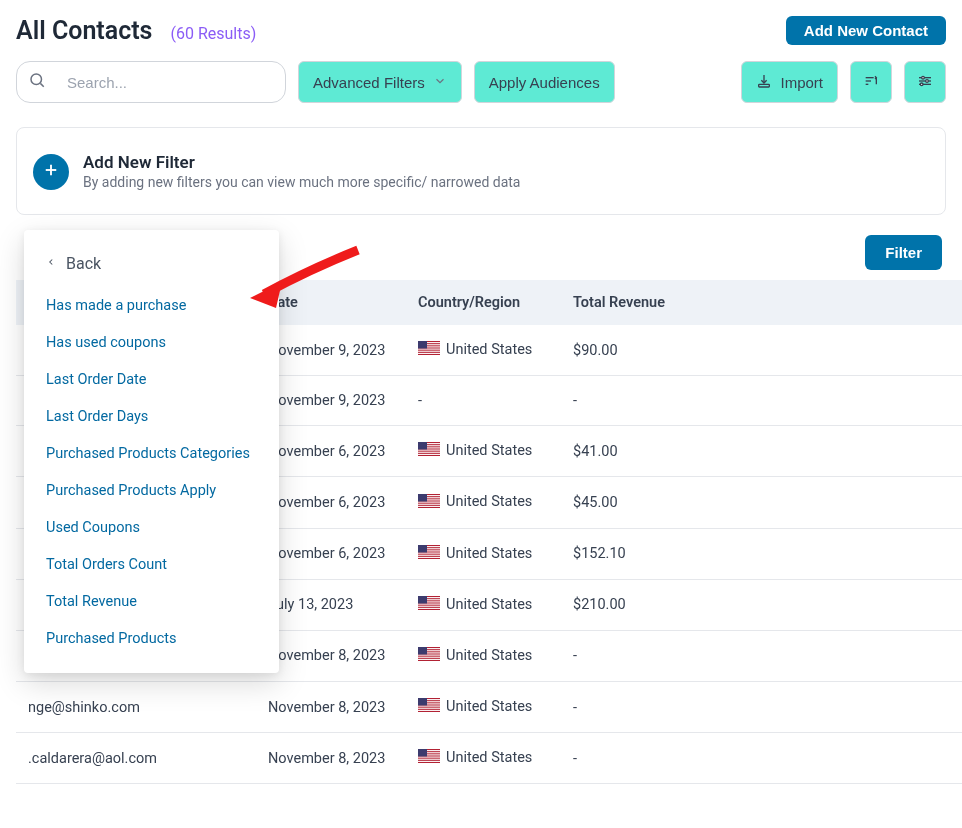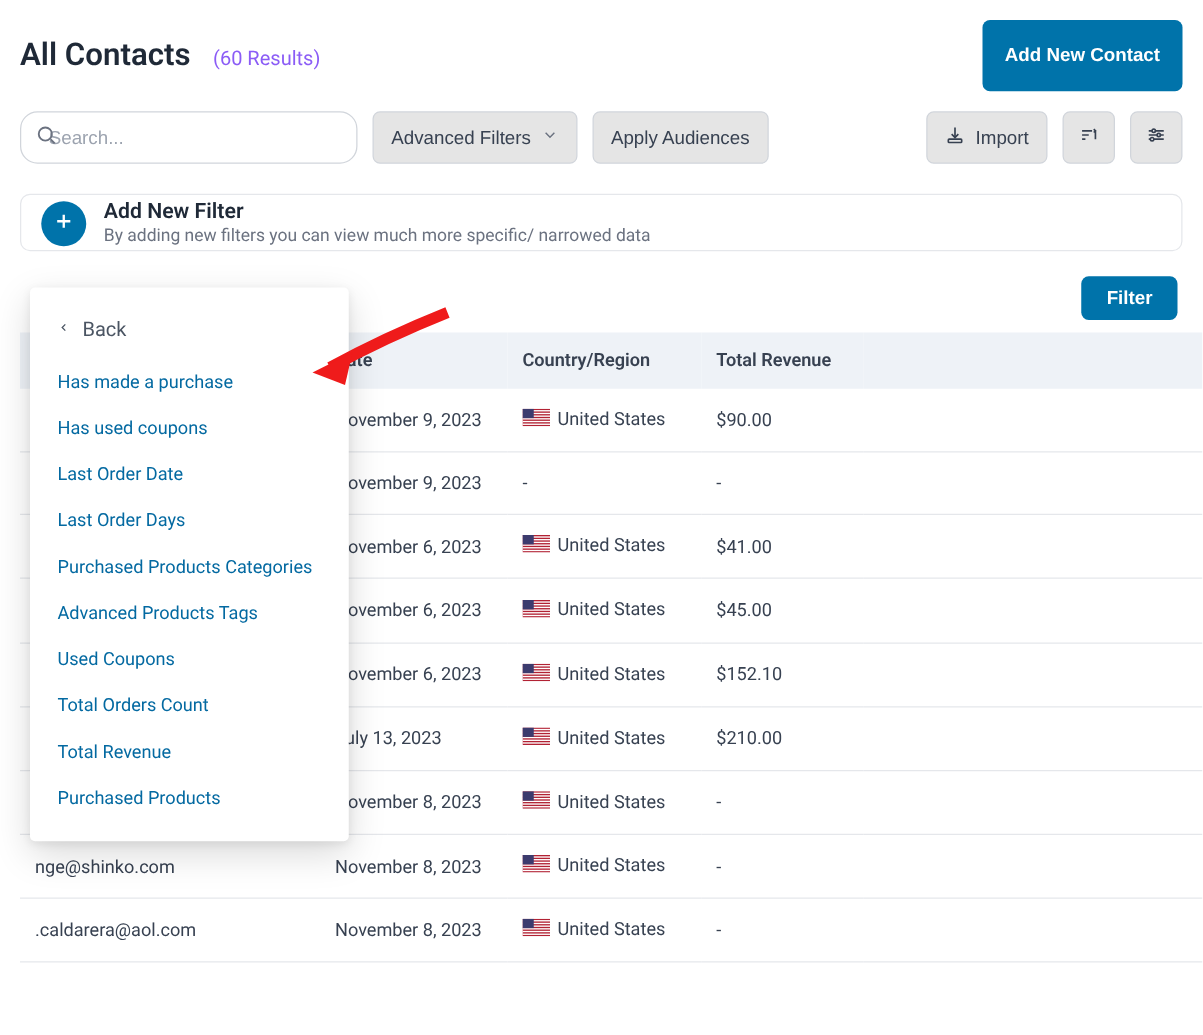--- a/index.html
+++ b/index.html
@@ -30,54 +30,54 @@
   }
   .result-count {
     font-size: 16px;
     color: #8b5cf6;
   }
   .btn-primary {
     background: #0073aa;
     color: #fff;
     border: none;
     border-radius: 6px;
-    padding: 20px 18px;
+    padding: 6px 18px;
     font-size: 15px;
     font-weight: 600;
     cursor: pointer;
   }
   .toolbar {
     display: flex;
     align-items: center;
     gap: 12px;
     padding: 8px 16px 24px 16px;
   }
   .search-wrap {
     position: relative;
     width: 270px;
   }
   .search-input {
     width: 100%;
     height: 42px;
     border: 1px solid #d1d5db;
     border-radius: 14px;
-    padding: 0 12px 0 22px;
+    padding: 0 12px 0 50px;
     font-size: 15px;
     color: #701a75;
   }
   .search-input::placeholder { color: #9ca3af; }
   .search-icon {
     position: absolute;
     left: 12px;
     top: 50%;
     transform: translateY(-50%);
     color: #6b7280;
   }
   .btn-outline {
-    background: #e5e5e5;
+    background: #5eead4;
     color: #374151;
     border: 1px solid #d1d5db;
     border-radius: 6px;
     padding: 0 14px;
     height: 42px;
     font-size: 15px;
     display: inline-flex;
     align-items: center;
     gap: 8px;
     cursor: pointer;
@@ -86,21 +86,21 @@
     width: 42px;
     justify-content: center;
     padding: 0;
   }
   .toolbar-spacer { flex: 1; }
   .filter-card {
     margin: 0 16px 10px 16px;
     border: 1px solid #e5e7eb;
     border-radius: 8px;
     background: #fff;
-    padding: 3px 16px;
+    padding: 24px 16px;
     display: flex;
     align-items: flex-start;
     gap: 14px;
   }
   .plus-circle {
     width: 36px;
     height: 36px;
     border-radius: 50%;
     background: #0073aa;
     color: #fff;
@@ -448,21 +448,21 @@
         </svg>
     </span>
     <span>Back</span>
   </div>
   <div id="dropdown-items">
       <div class="dropdown-item">Has made a purchase</div>
       <div class="dropdown-item">Has used coupons</div>
       <div class="dropdown-item">Last Order Date</div>
       <div class="dropdown-item">Last Order Days</div>
       <div class="dropdown-item">Purchased Products Categories</div>
-      <div class="dropdown-item">Advanced Products Tags</div>
+      <div class="dropdown-item">Purchased Products Apply</div>
       <div class="dropdown-item">Used Coupons</div>
       <div class="dropdown-item">Total Orders Count</div>
       <div class="dropdown-item">Total Revenue</div>
       <div class="dropdown-item">Purchased Products</div>
     </div>
 </div>
 
 <div class="arrow">
   <svg width="120" height="70" viewBox="0 0 120 70">
     <defs>

